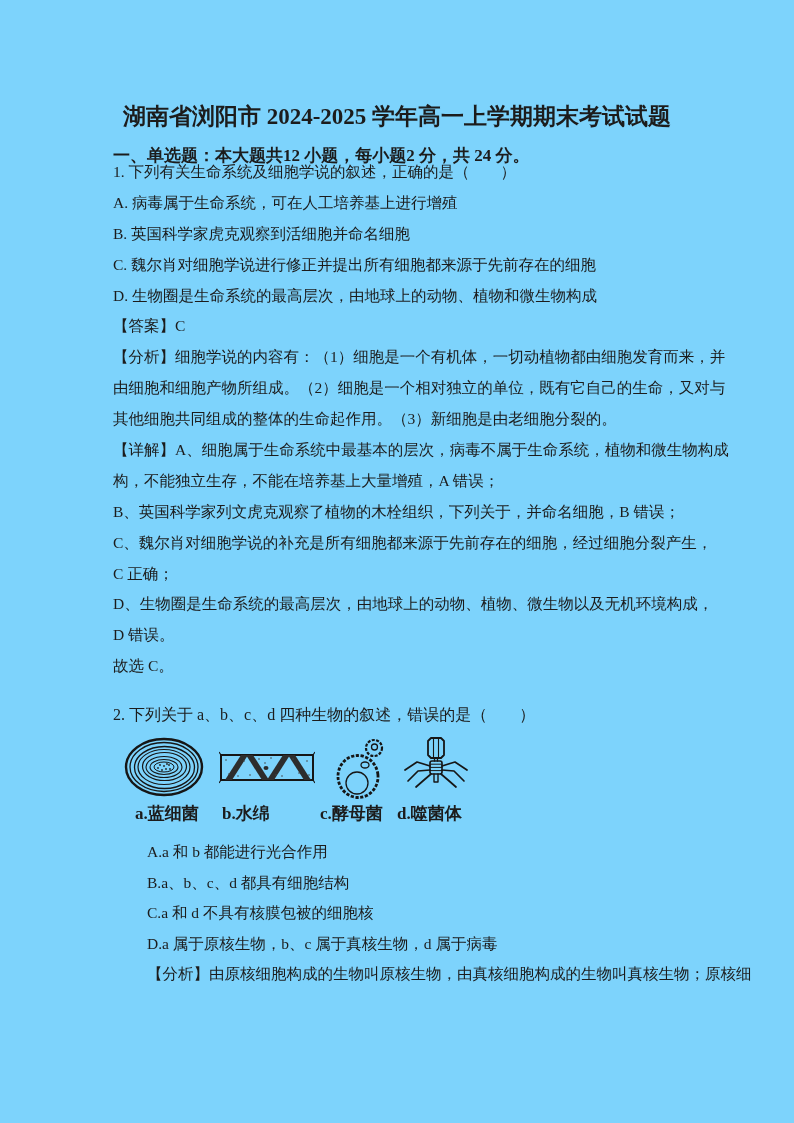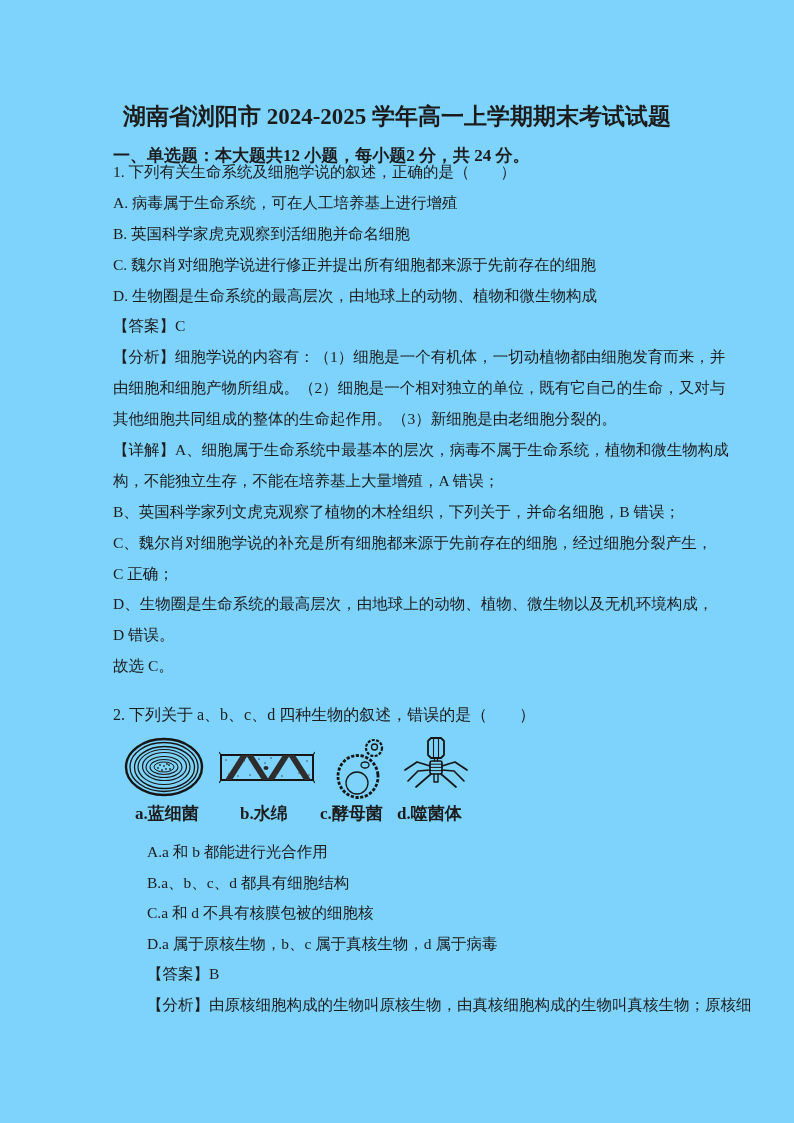--- a/index.html
+++ b/index.html
@@ -186,26 +186,25 @@
         <path d="M30,34 L18,35 L8,45" stroke-width="1.7"></path>
         <path d="M31,38 L24,44 L16,51" stroke-width="1.7"></path>
         <path d="M42,30 L55,26 L67,34" stroke-width="1.7"></path>
         <path d="M42,34 L54,35 L64,45" stroke-width="1.7"></path>
         <path d="M41,38 L48,44 L56,51" stroke-width="1.7"></path>
       </g>
     </svg>
   </div>
 
   <div class="fig-label" style="left:135px;">a.蓝细菌</div>
-  <div class="fig-label" style="left:240px;">b.水绵</div>
+  <div class="fig-label" style="left:222px;">b.水绵</div>
   <div class="fig-label" style="left:320px;">c.酵母菌</div>
   <div class="fig-label" style="left:397px;">d.噬菌体</div>
 
   <div class="lines" id="q2-lines">
       <div class="line">A.a 和 b 都能进行光合作用</div>
       <div class="line">B.a、b、c、d 都具有细胞结构</div>
       <div class="line">C.a 和 d 不具有核膜包被的细胞核</div>
       <div class="line">D.a 属于原核生物，b、c 属于真核生物，d 属于病毒</div>
-      <div class="line">【答案】B</div>
       <div class="line">【分析】由原核细胞构成的生物叫原核生物，由真核细胞构成的生物叫真核生物；原核细</div>
     </div>
 
 </div>
 
 </body></html>

